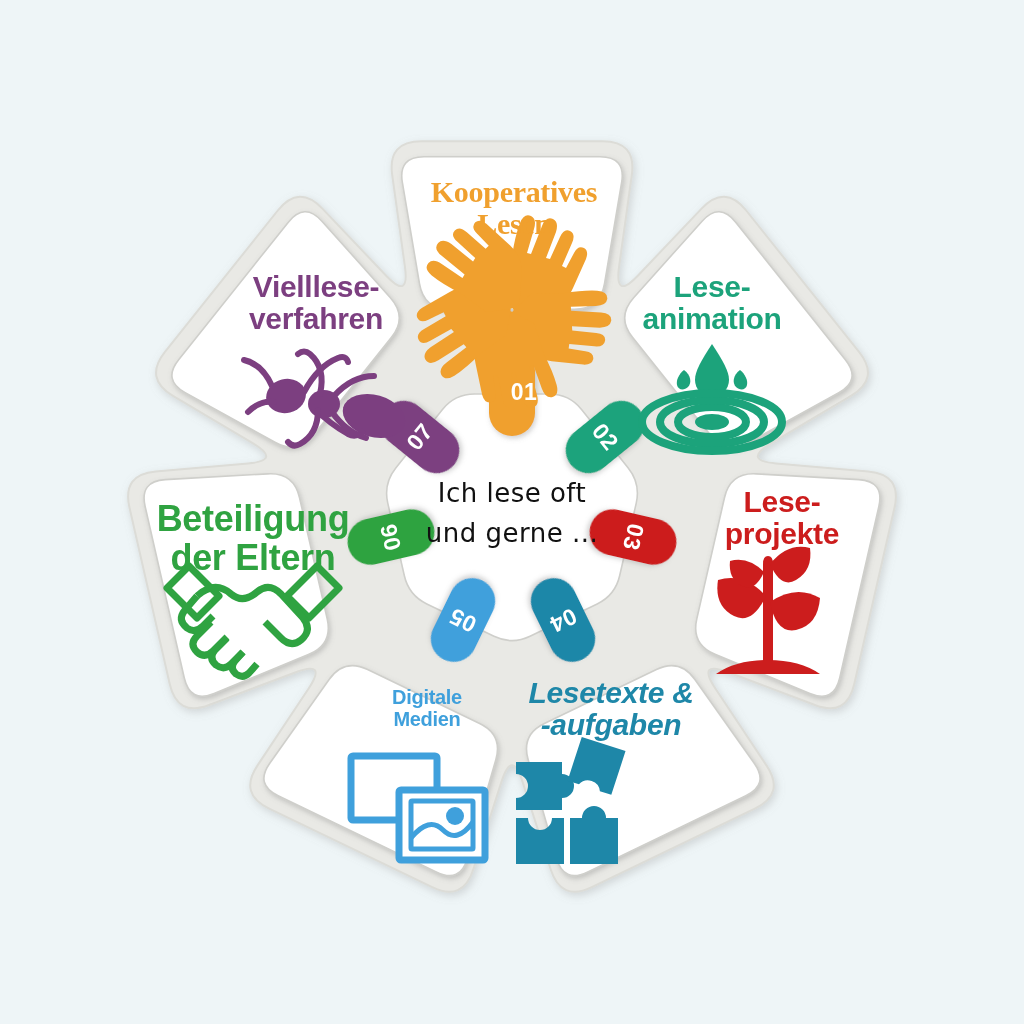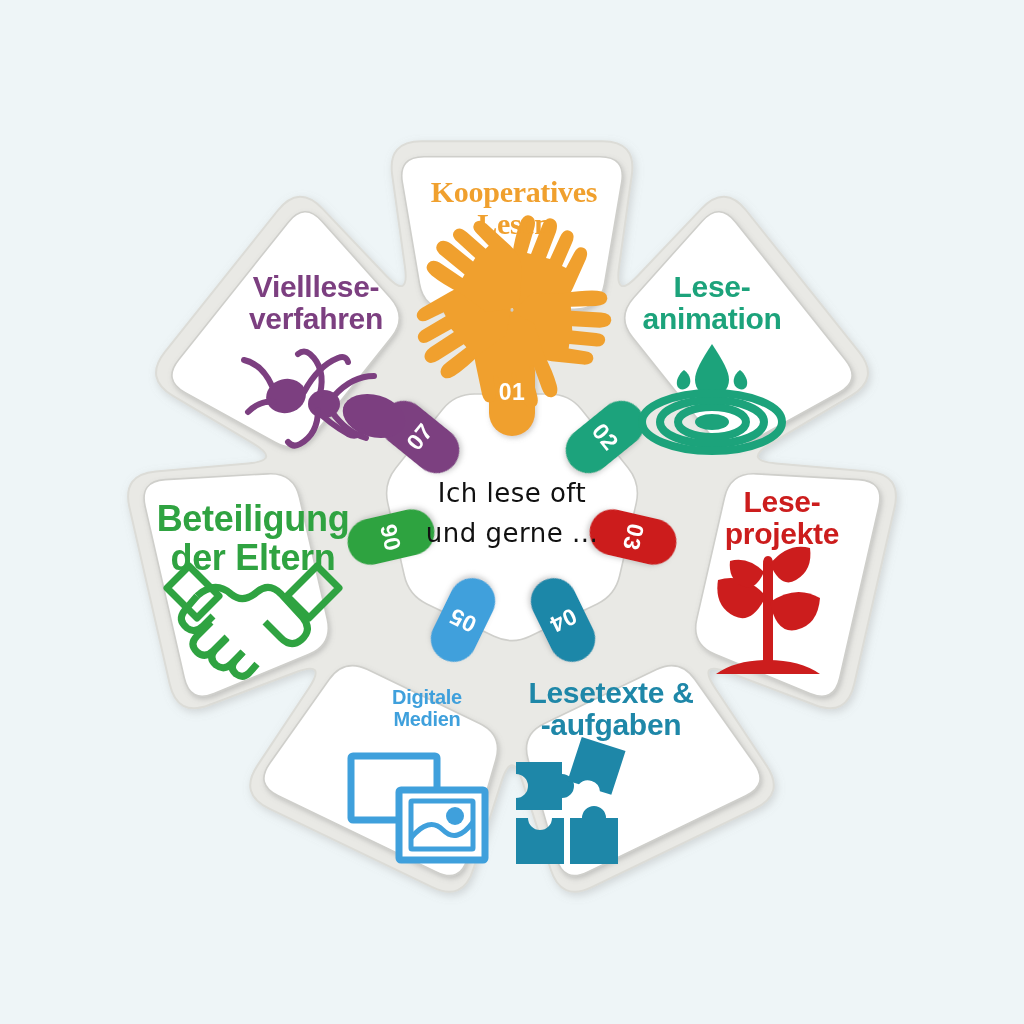--- a/index.html
+++ b/index.html
@@ -167,34 +167,34 @@
           <path d="M2,12 q14,20 34,26" fill="none" stroke="#7C3F80" stroke-width="6" stroke-linecap="round"></path>
           <path d="M-58,-14 q-10,-22 -28,-26" fill="none" stroke="#7C3F80" stroke-width="6" stroke-linecap="round"></path>
           <path d="M-56,2 q-14,-2 -26,10" fill="none" stroke="#7C3F80" stroke-width="6" stroke-linecap="round"></path>
         </g>
       </g>
   </svg>
 
   <div class="overlay" id="overlay">
     <div class="center-text">Ich lese oft
 und gerne ...</div>
-  <div class="badge-num" style="left: 512px; top: 392px; transform: translate(-50%, -50%) rotate(0deg); text-align: center;">01</div>
+  <div class="badge-num" style="left: 524px; top: 392px; transform: translate(-50%, -50%) rotate(0deg); text-align: center;">01</div>
       <div class="badge-num" style="left: 605px; top: 437px; transform: translate(-50%, -50%) rotate(51deg);">02</div>
       <div class="badge-num" style="left: 633px; top: 537px; transform: translate(-50%, -50%) rotate(103deg);">03</div>
       <div class="badge-num" style="left: 563px; top: 620px; transform: translate(-50%, -50%) rotate(154deg);">04</div>
       <div class="badge-num" style="left: 463px; top: 620px; transform: translate(-50%, -50%) rotate(206deg);">05</div>
       <div class="badge-num" style="left: 391px; top: 537px; transform: translate(-50%, -50%) rotate(257deg);">06</div>
       <div class="badge-num" style="left: 420px; top: 437px; transform: translate(-50%, -50%) rotate(309deg);">07</div>
       <div class="petal-label" style="left: 514px; top: 208px; color: rgb(240, 160, 46); font-size: 30px; font-family: Liberation Serif, serif;">Kooperatives
 Lesen</div>
       <div class="petal-label" style="left: 712px; top: 303px; color: rgb(28, 163, 123); font-size: 30px;">Lese-
 animation</div>
       <div class="petal-label" style="left: 782px; top: 518px; color: rgb(204, 29, 29); font-size: 30px;">Lese-
 projekte</div>
-      <div class="petal-label" style="left: 611px; top: 709px; color: rgb(30, 135, 168); font-size: 30px;">Lesetexte &amp;
+      <div class="petal-label" style="left: 611px; top: 709px; color: rgb(30, 135, 168); font-size: 30px; font-style: italic;">Lesetexte &amp;
 -aufgaben</div>
       <div class="petal-label" style="left: 427px; top: 709px; color: rgb(63, 160, 220); font-size: 20px;">Digitale
 Medien</div>
       <div class="petal-label" style="left: 253px; top: 539px; color: rgb(47, 163, 65); font-size: 36px;">Beteiligung
 der Eltern</div>
       <div class="petal-label" style="left: 316px; top: 303px; color: rgb(124, 63, 128); font-size: 30px;">Vielllese-
 verfahren</div>
     </div>
 </div>
 

